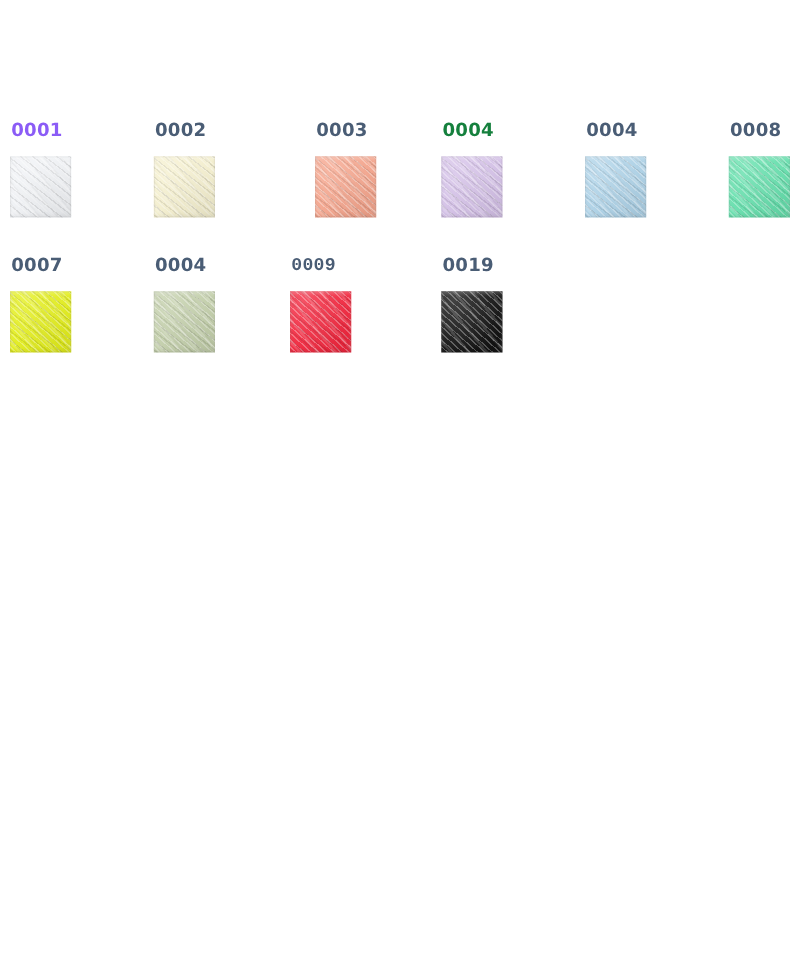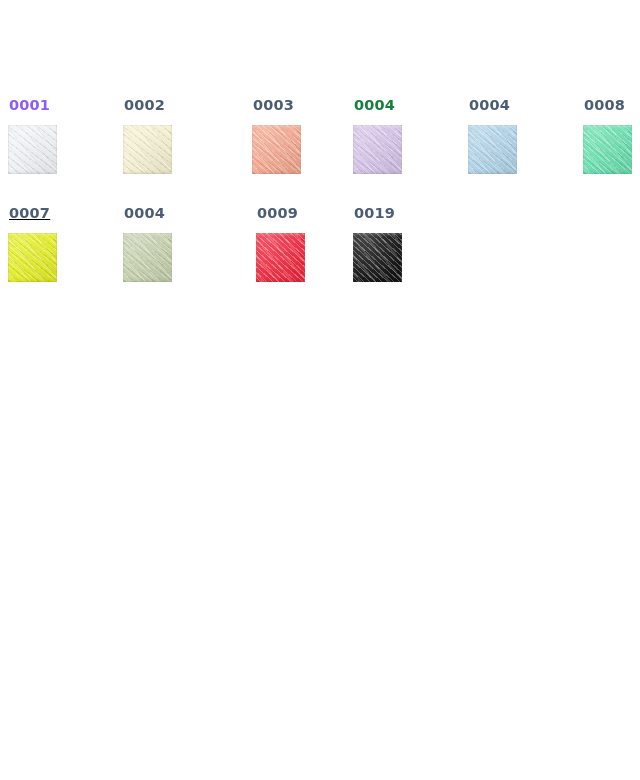--- a/index.html
+++ b/index.html
@@ -177,41 +177,41 @@
         <span class="swatch-chip" style="background-color: rgb(103, 224, 174);">
           <span class="tex-a"></span>
           <span class="tex-b"></span>
           <span class="tex-c"></span>
           <span class="tex-edge"></span>
         </span>
       </div>
     </div>
 
     <div class="swatch-row row-2">
-      <div class="swatch-cell" style="left:8px;text-decoration:underline;">
+      <div class="swatch-cell" style="left:8px;">
         <span class="swatch-label" style="color: rgb(74, 93, 117);">0007</span>
         <span class="swatch-chip" style="background-color: rgb(227, 238, 30);">
           <span class="tex-a"></span>
           <span class="tex-b"></span>
           <span class="tex-c"></span>
           <span class="tex-edge"></span>
         </span>
       </div>
 
       <div class="swatch-cell" style="left:123px;">
         <span class="swatch-label" style="color: rgb(74, 93, 117);">0004</span>
         <span class="swatch-chip" style="background-color: rgb(196, 208, 172);">
           <span class="tex-a"></span>
           <span class="tex-b"></span>
           <span class="tex-c"></span>
           <span class="tex-edge"></span>
         </span>
       </div>
 
-      <div class="swatch-cell" style="left:256px;">
+      <div class="swatch-cell" style="left:232px;font-family:Liberation Mono, monospace;">
         <span class="swatch-label" style="color: rgb(74, 93, 117);">0009</span>
         <span class="swatch-chip" style="background-color: rgb(242, 40, 63);">
           <span class="tex-a"></span>
           <span class="tex-b"></span>
           <span class="tex-c"></span>
           <span class="tex-edge"></span>
         </span>
       </div>
 
       <div class="swatch-cell" style="left:353px;">

